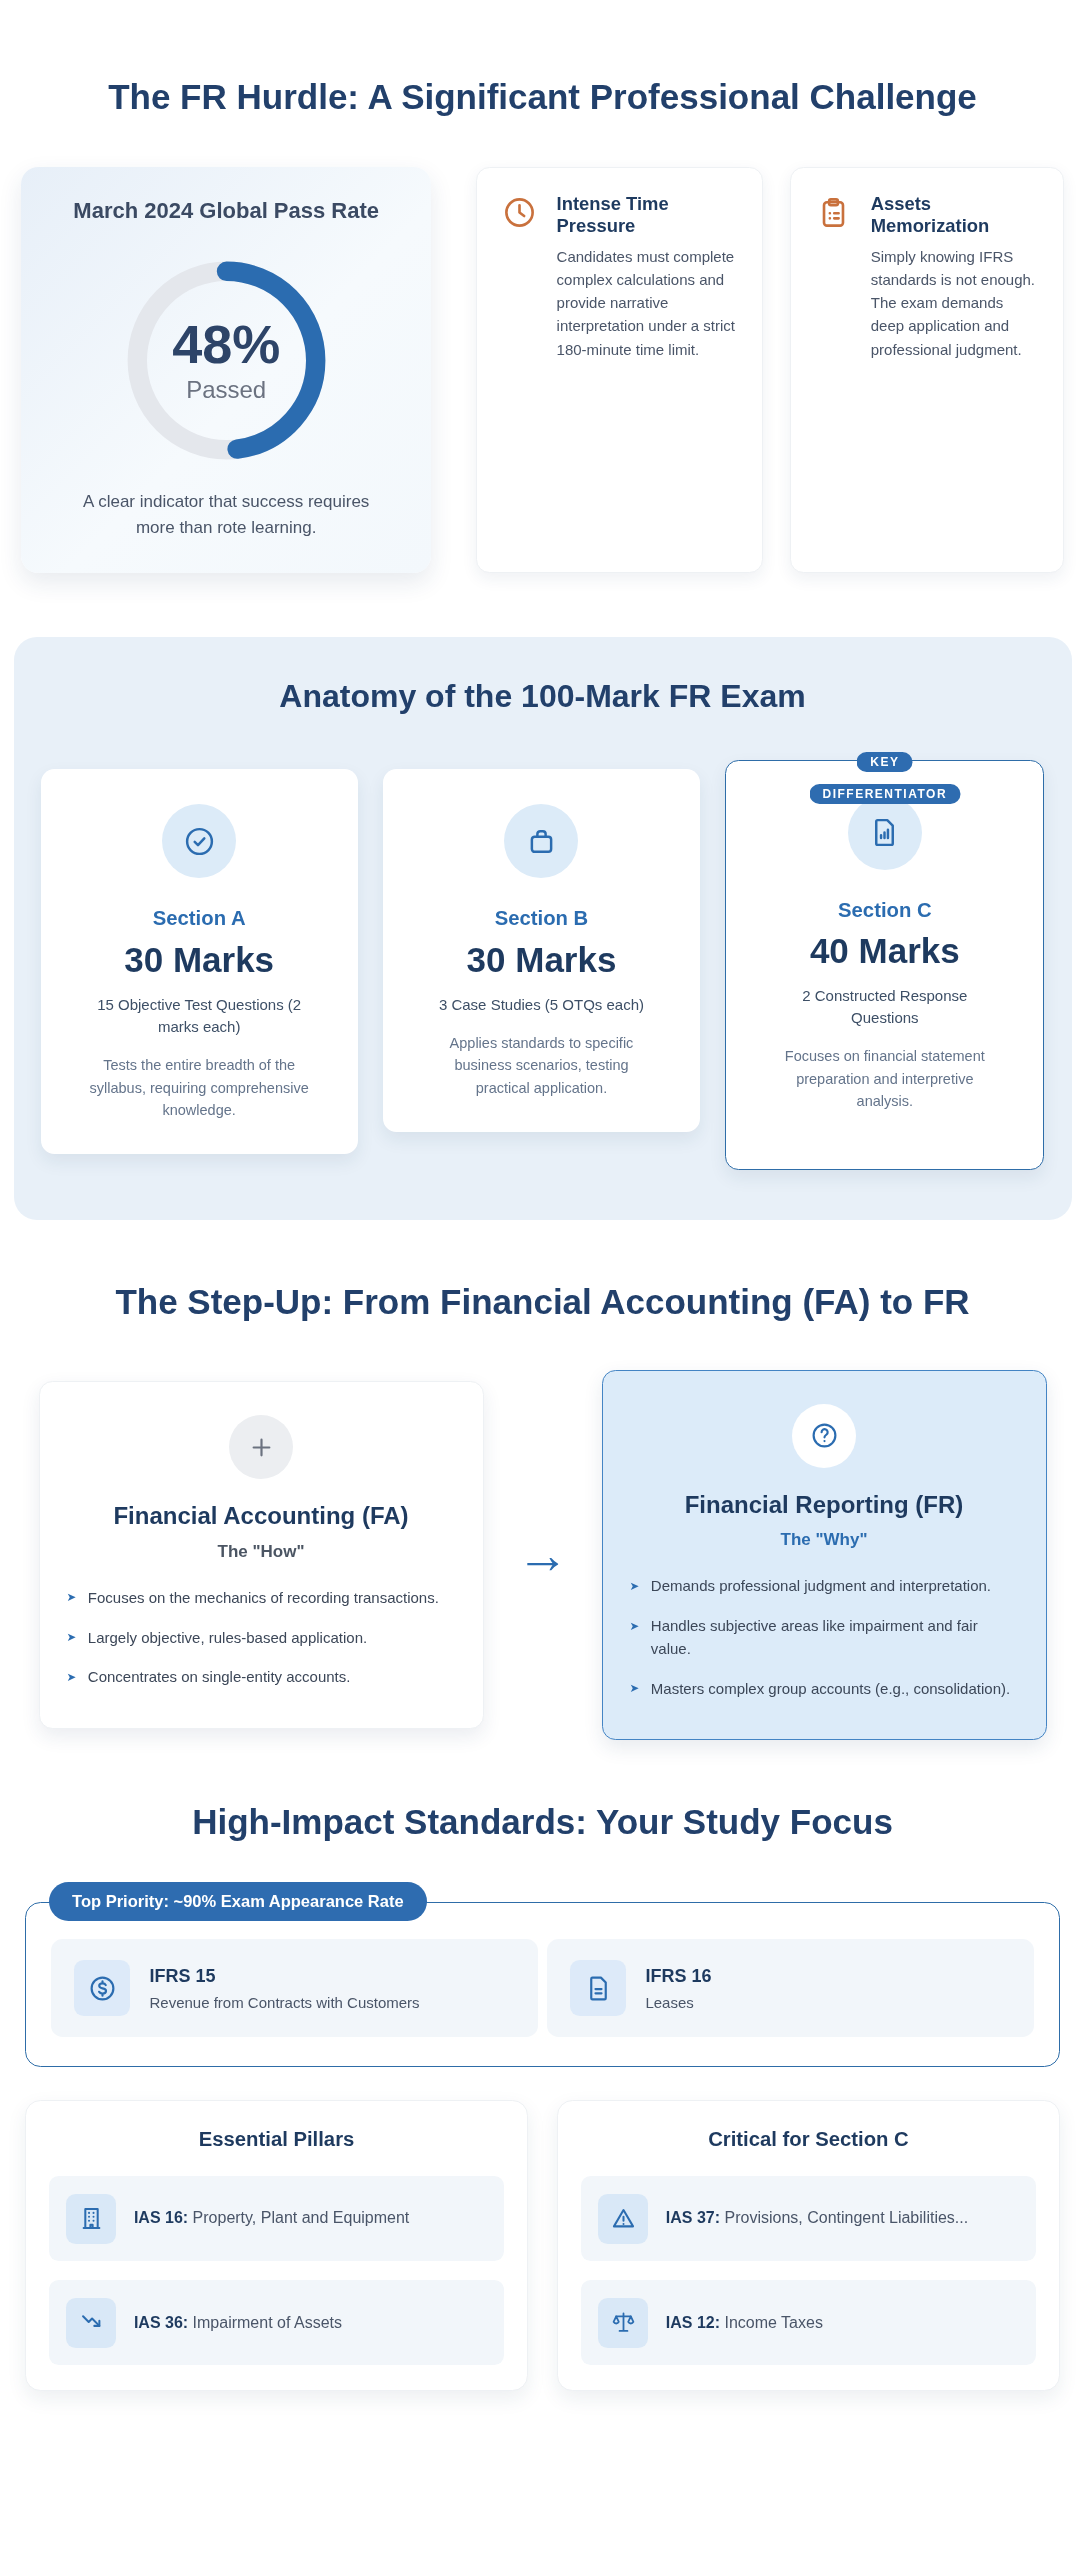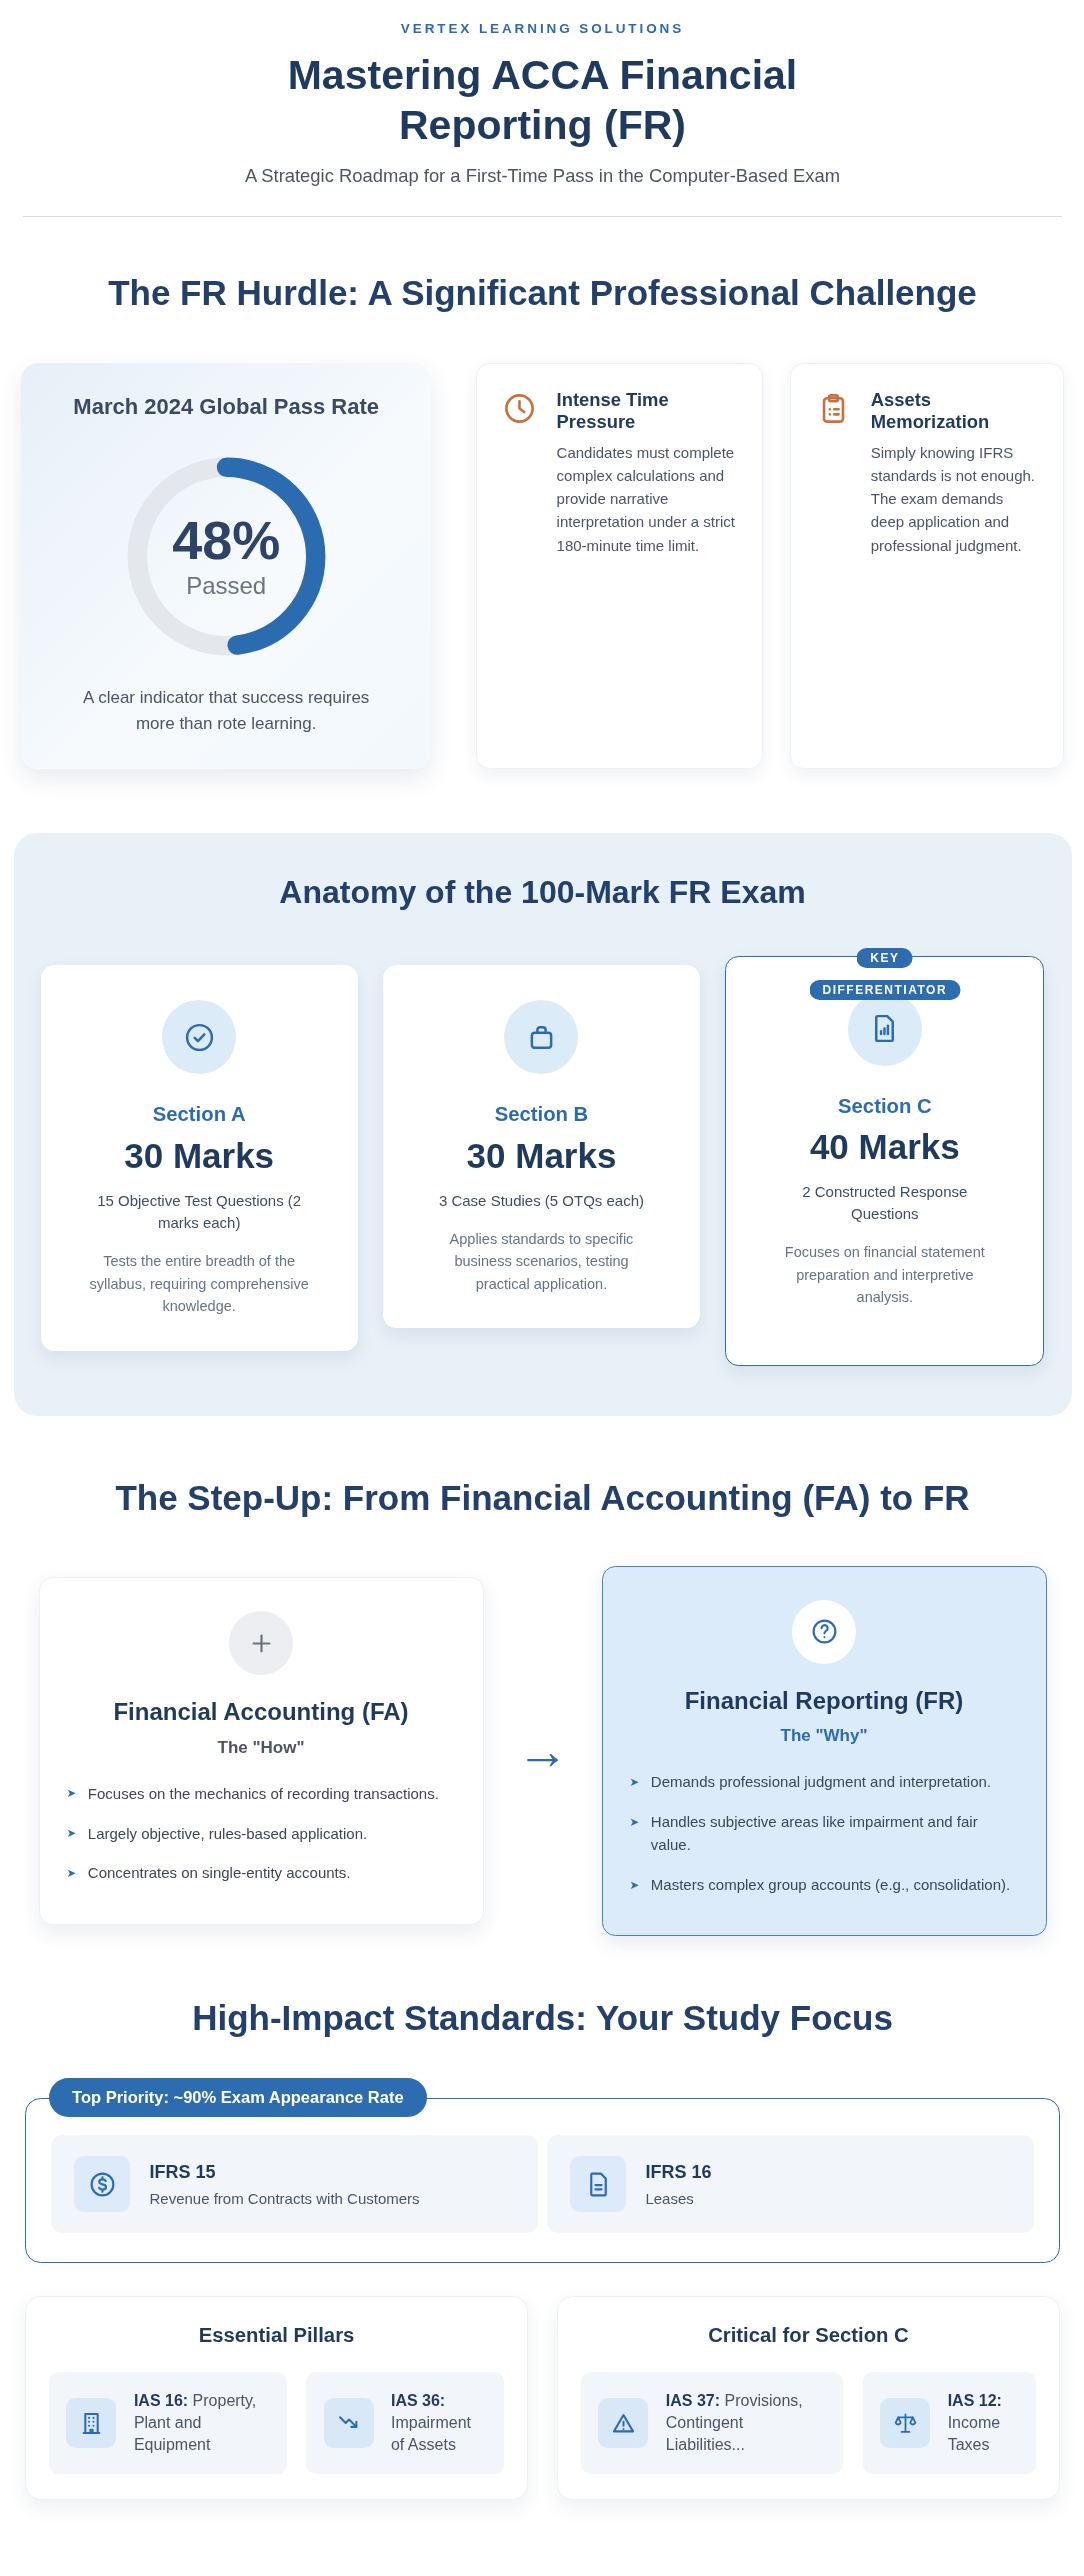--- a/index.html
+++ b/index.html
@@ -89,41 +89,35 @@
               display: flex; gap: 19.4px; align-items: center; }
   .std-tile { flex: 0 0 56px; height: 56px; background: #ddeaf9; border-radius: 9.7px;
               display: flex; align-items: center; justify-content: center; color: #2b6cb0; }
   .std-code { font-size: 18px; font-weight: bold; color: #1e3a5f; }
   .std-name { font-size: 15px; color: #4a5568; margin-top: 6.8px; }
 
   .groups-row { display: flex; gap: 29px; margin-top: 33px; padding: 0 11.6px; }
   .group-card { flex: 1; background: #ffffff; border: 1px solid #eef1f4; border-radius: 15.5px;
                 padding: 27px 23px 25px; box-shadow: 0 7.7px 19.4px rgba(30,58,95,0.08); }
   .group-title { text-align: center; font-size: 20.3px; font-weight: bold; color: #1e3a5f; }
-  .group-rows { margin-top: 25px; display: flex; flex-direction: row; gap: 19.4px; }
+  .group-rows { margin-top: 25px; display: flex; flex-direction: column; gap: 19.4px; }
   .ias-row { background: #f2f6fa; border-radius: 9.7px; padding: 17.4px 17.4px; display: flex;
              gap: 17.4px; align-items: center; }
   .ias-tile { flex: 0 0 50px; height: 50px; background: #d9e8f7; border-radius: 9.7px;
               display: flex; align-items: center; justify-content: center; color: #2b6cb0; }
   .ias-text { font-size: 16px; color: #4a5568; line-height: 1.4; }
   .ias-text .code { font-weight: bold; color: #1e3a5f; }
 
   svg { display: block; }
 </style>
 </head>
 <body>
 
 <div class="page">
 
-  <header>
-    <div class="brand">VERTEX LEARNING SOLUTIONS</div>
-    <h1 class="page-title">Mastering ACCA Financial Reporting (FR)</h1>
-    <p class="subtitle">A Strategic Roadmap for a First-Time Pass in the Computer-Based Exam</p>
-    <hr class="top-divider">
-  </header>
 
   <section class="hurdle">
     <h2 class="sec-heading">The FR Hurdle: A Significant Professional Challenge</h2>
     <div class="hurdle-row">
 
       <div class="pass-card">
         <h3>March 2024 Global Pass Rate</h3>
         <div class="donut-wrap">
           <svg width="223" height="223" viewBox="0 0 230 230">
             <circle cx="115" cy="115" r="92" fill="none" stroke="#e4e7ec" stroke-width="20"></circle>

